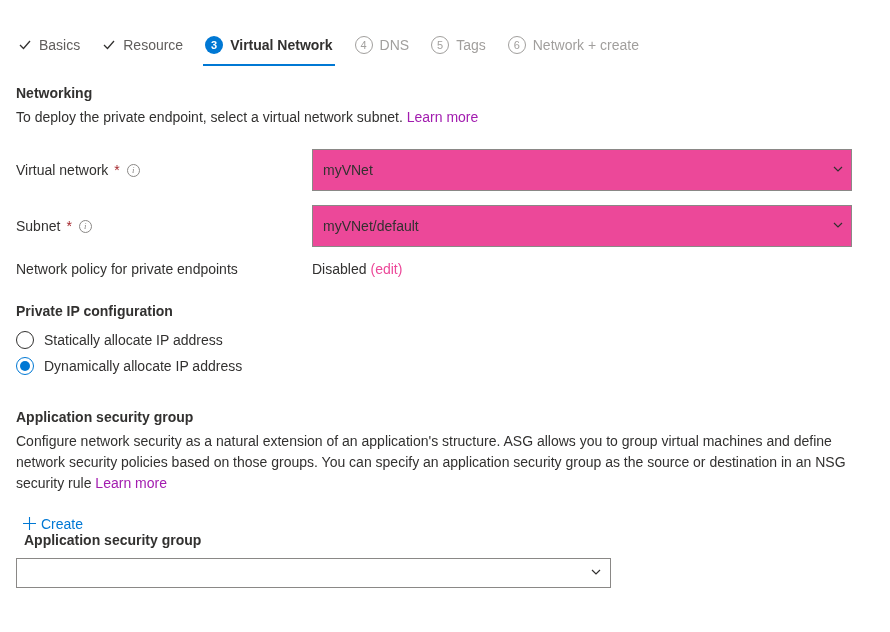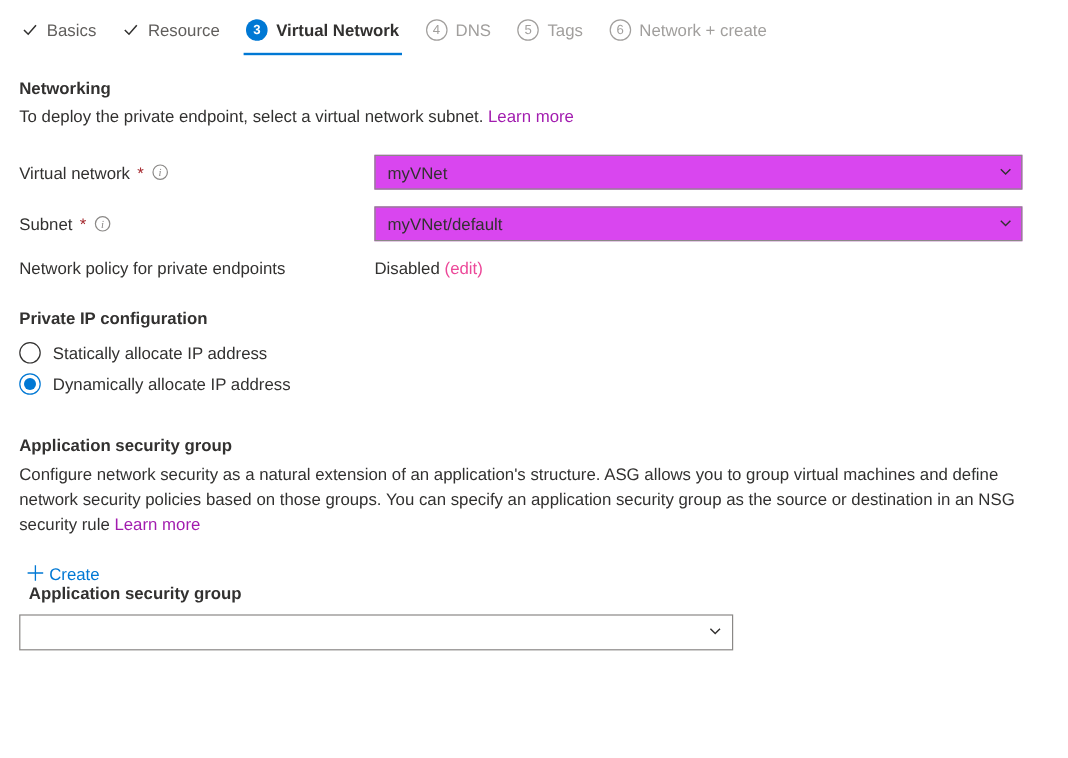--- a/index.html
+++ b/index.html
@@ -9,20 +9,21 @@
       color: #323130;
       background: #fff;
       width: 890px;
       padding: 0;
     }
     .tabs {
       display: flex;
       gap: 18px;
       padding: 10px 16px 0 16px;
       border-bottom: 1px solid transparent;
+      margin-top: 20px;
     }
     .tab {
       display: flex;
       align-items: center;
       gap: 7px;
       padding: 6px 2px 12px 2px;
       cursor: pointer;
       color: #605e5c;
       position: relative;
     }
@@ -73,24 +74,24 @@
       display: inline-flex; align-items:center; justify-content:center;
       font-size: 9px; color: #8a8886; margin-left: 3px; cursor: pointer;
       font-style: italic; font-family: Georgia, serif;
     }
     .select {
       flex: 0 0 540px;
       position: relative;
     }
     .select-box {
       width: 100%;
-      height: 29px;
+      height: 42px;
       border: 1px solid #8a8886;
       padding: 0 20px 0 10px;
-      background: #d946ef;
+      background: #ec4899;
       display: flex;
       align-items: center;
       cursor: pointer;
       font-size: 14px;
     }
     .chevron-down {
       position: absolute;
       right: 8px; top: 50%;
       transform: translateY(-50%);
       pointer-events: none;

